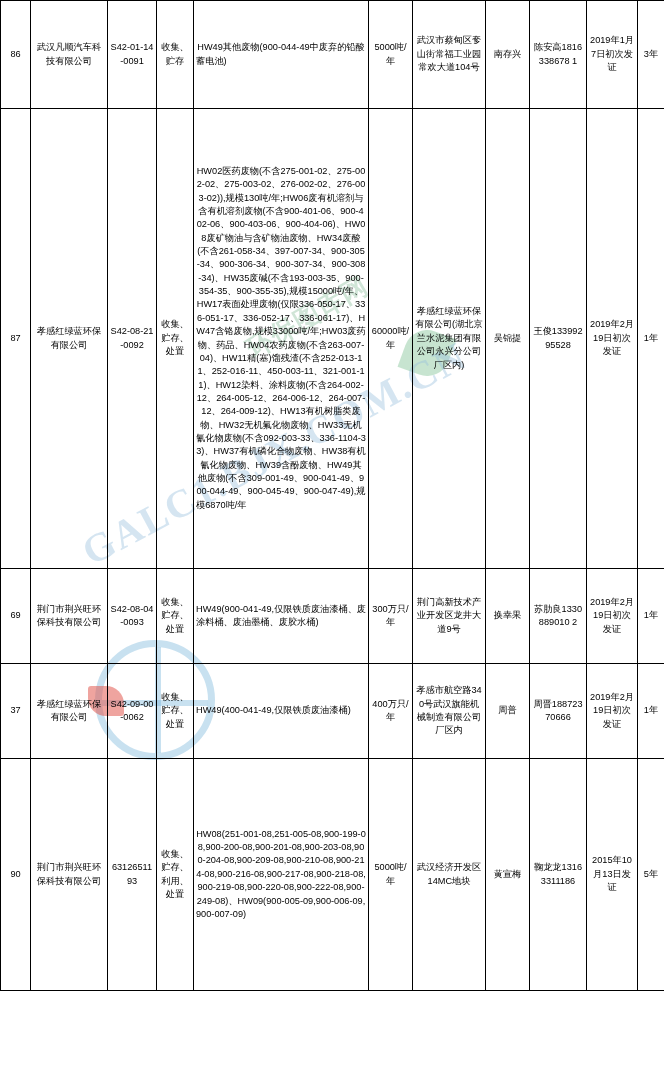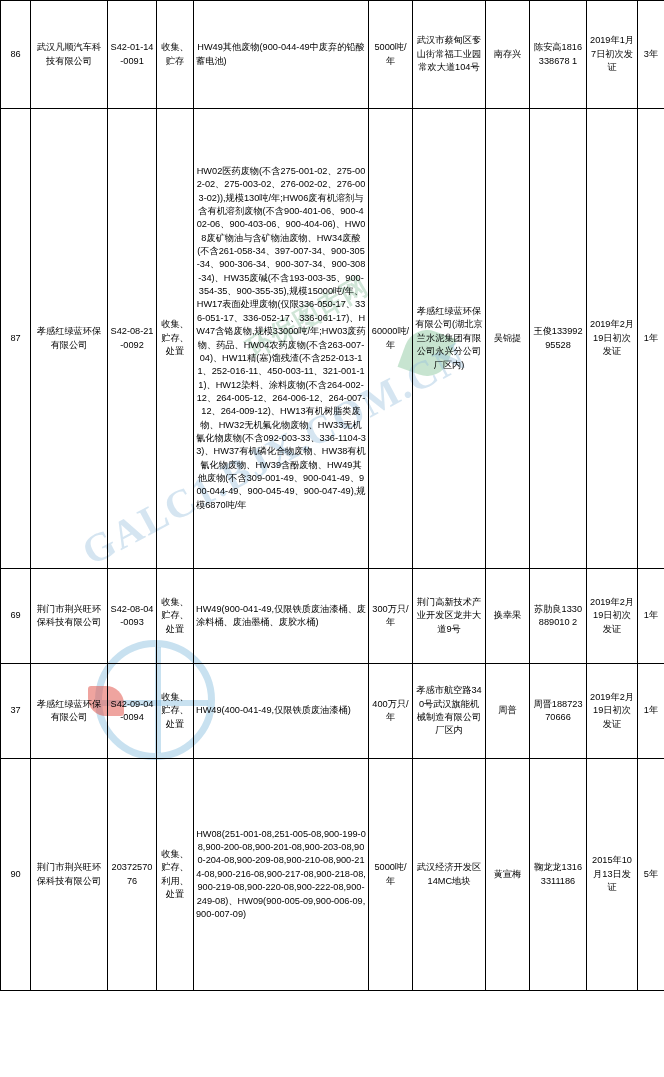--- a/index.html
+++ b/index.html
@@ -192,35 +192,35 @@
         <td>荆门高新技术产业开发区龙井大道9号</td>
         <td>换幸果</td>
         <td>苏肋良1330889010 2</td>
         <td>2019年2月19日初次发证</td>
         <td>1年</td>
       </tr>
 
       <tr style="height:95px;">
         <td class="seq">37</td>
         <td>孝感红绿蓝环保有限公司</td>
-        <td>S42-09-04-0094</td>
+        <td>S42-09-00-0062</td>
         <td>收集、贮存、处置</td>
         <td class="just">HW49(400-041-49,仅限铁质废油漆桶)</td>
         <td>400万只/年</td>
         <td>孝感市航空路340号武汉旗能机械制造有限公司厂区内</td>
         <td>周普</td>
         <td>周晋18872370666</td>
         <td>2019年2月19日初次发证</td>
         <td>1年</td>
       </tr>
 
       <tr style="height:232px;">
         <td class="seq">90</td>
         <td>荆门市荆兴旺环保科技有限公司</td>
-        <td>2037257076</td>
+        <td>6312651193</td>
         <td>收集、贮存、利用、处置</td>
         <td class="just">HW08(251-001-08,251-005-08,900-199-08,900-200-08,900-201-08,900-203-08,900-204-08,900-209-08,900-210-08,900-214-08,900-216-08,900-217-08,900-218-08,900-219-08,900-220-08,900-222-08,900-249-08)、HW09(900-005-09,900-006-09,900-007-09)</td>
         <td>5000吨/年</td>
         <td>武汉经济开发区14MC地块</td>
         <td>黄宣梅</td>
         <td>鞠龙龙13163311186</td>
         <td>2015年10月13日发证</td>
         <td>5年</td>
         <td style="width:27px;">武汉市环保局审批发证</td>
       </tr>

